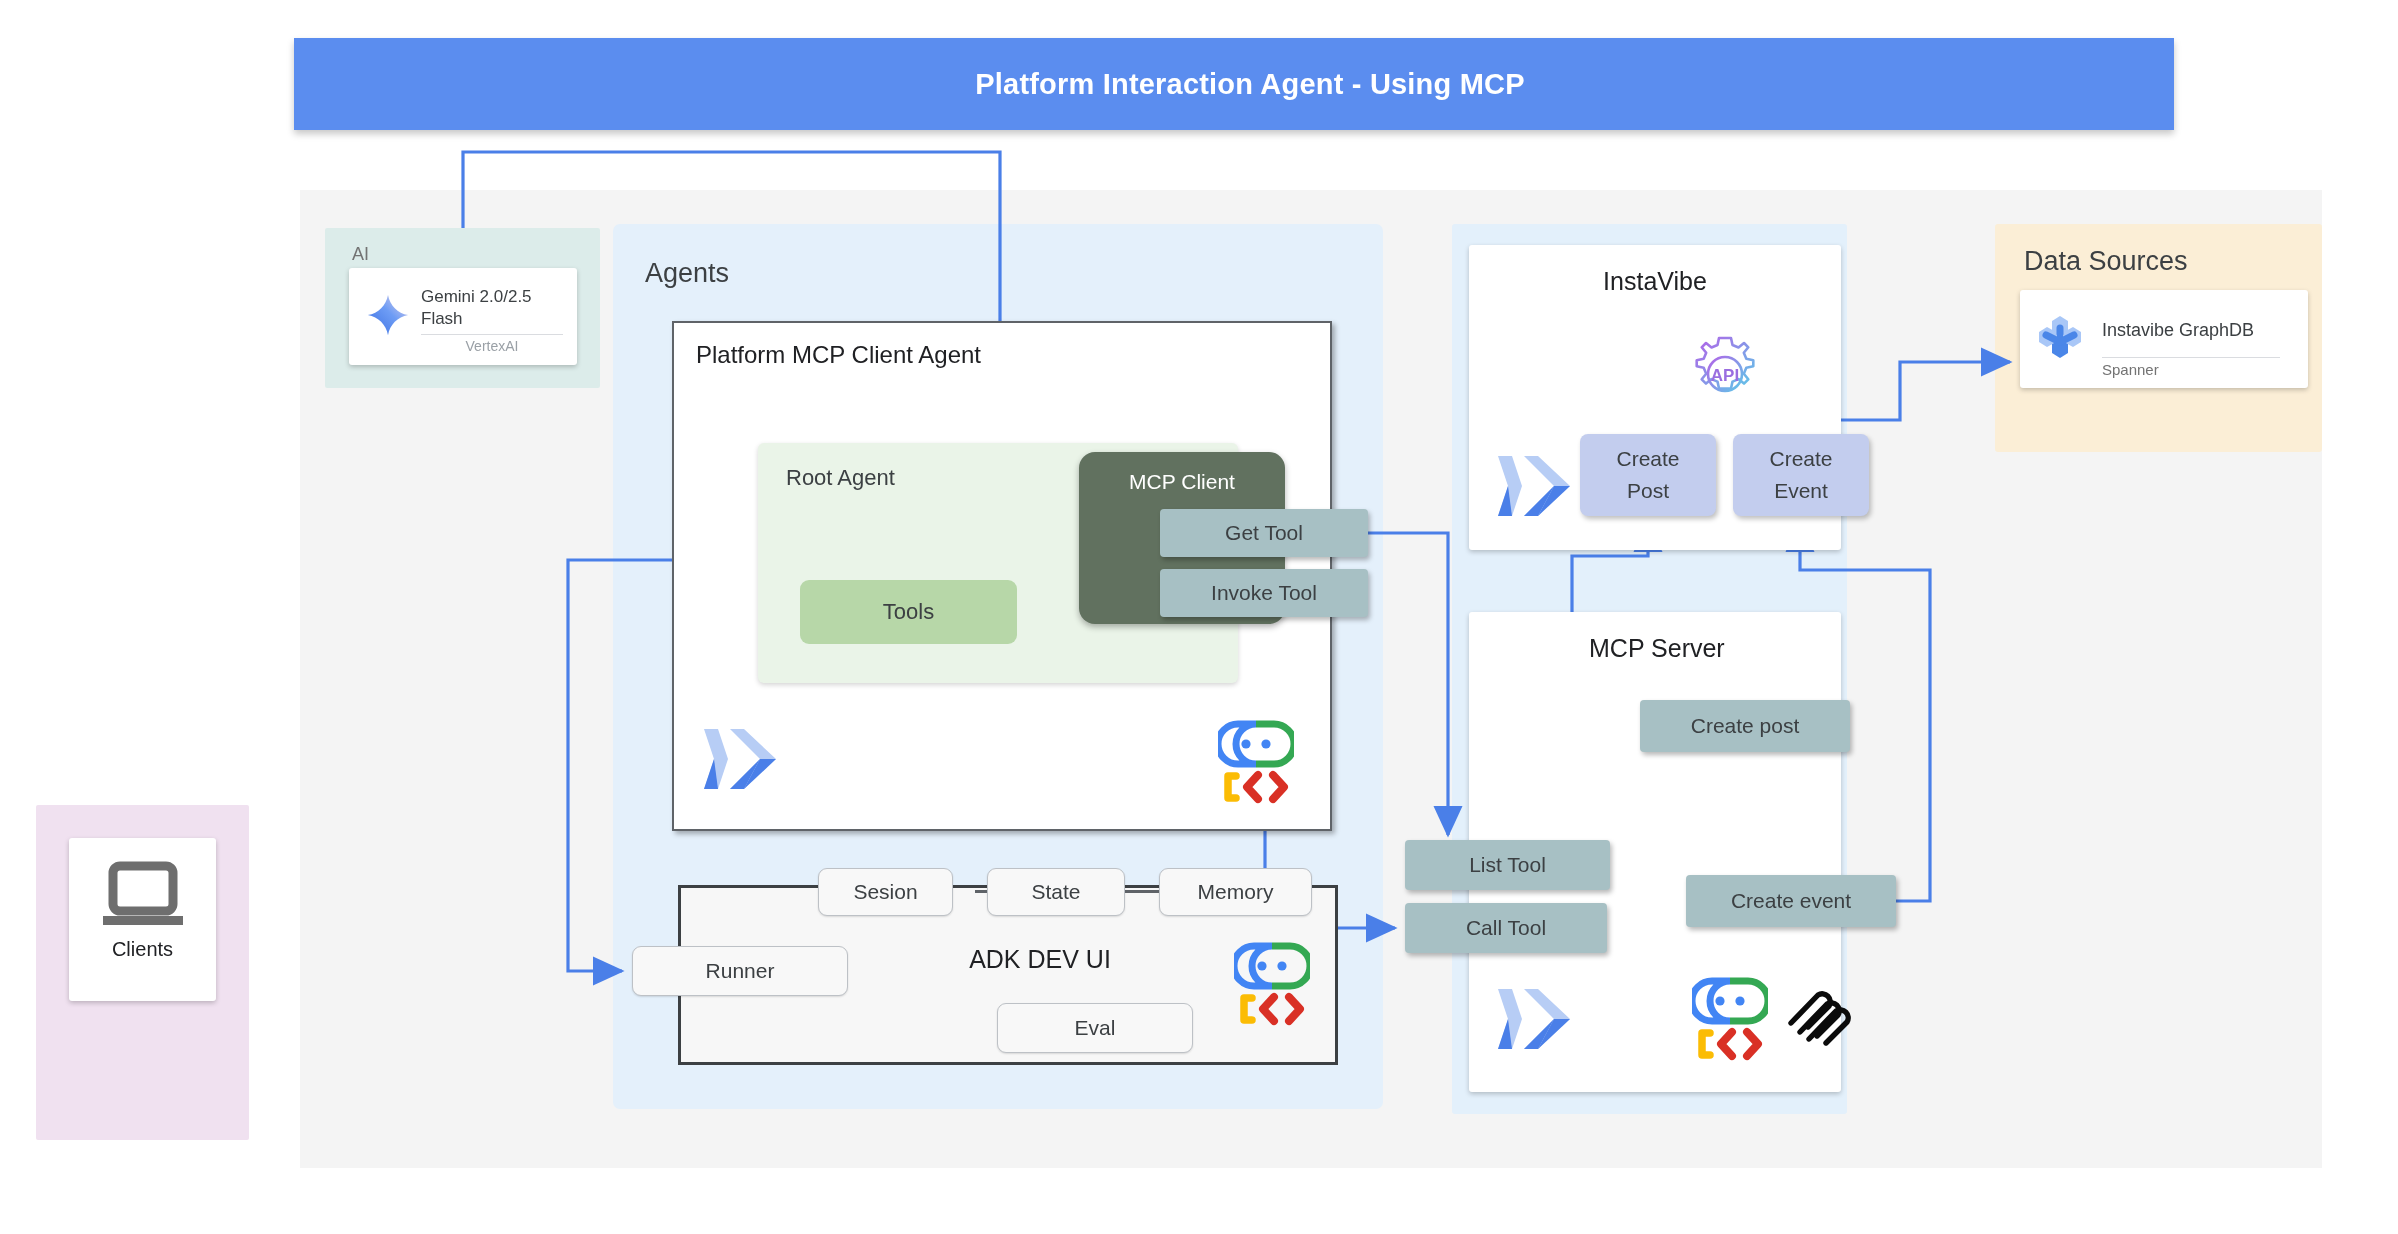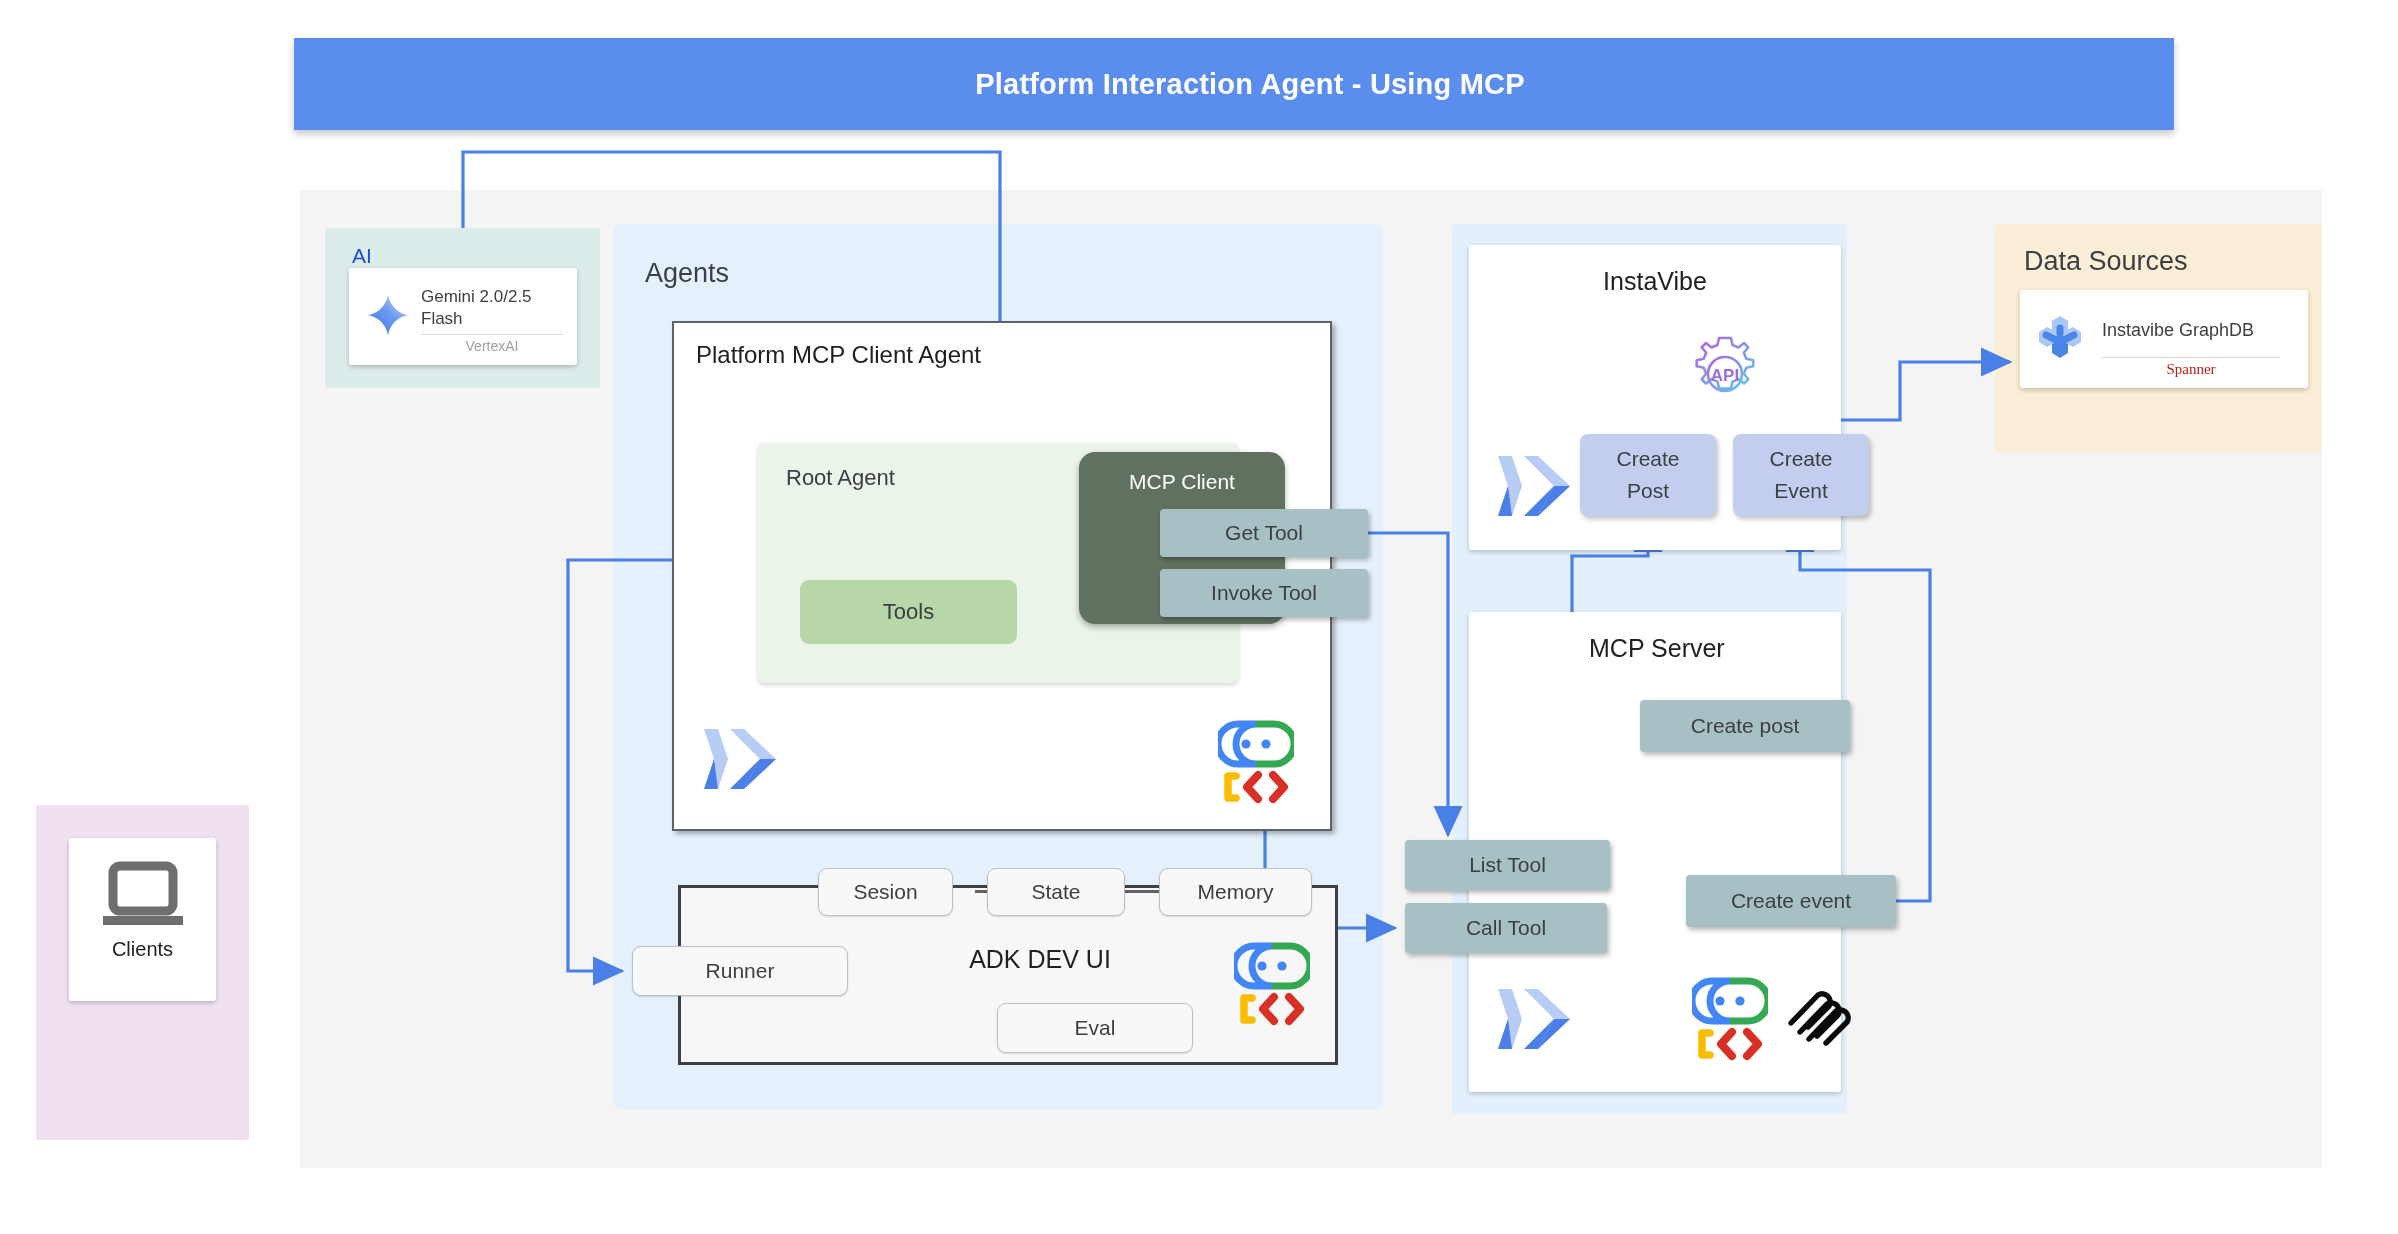--- a/index.html
+++ b/index.html
@@ -22,40 +22,40 @@
   #canvas{left:300px;top:190px;width:2022px;height:978px;background:#f4f4f4;}
 
   
   .group{border-radius:2px;}
   #grp-ai{left:325px;top:228px;width:275px;height:160px;background:#dcecea;}
   #grp-agents{left:613px;top:224px;width:770px;height:885px;background:#e4f0fb;border-radius:7px;}
   #grp-mcp{left:1452px;top:224px;width:395px;height:890px;background:#e3f0fb;border-radius:3px;}
   #grp-ds{left:1995px;top:224px;width:327px;height:228px;background:#fbeed6;border-radius:3px;}
   #grp-clients{left:36px;top:805px;width:213px;height:335px;background:#f0e1f0;border-radius:2px;}
 
-  .group-label{color:#1d4ed8;font-size:21px;}
+  .group-label{color:#737373;font-size:18px;}
   .group-label.big{font-size:27px;color:#3c4043;}
 
   
   .card{background:#ffffff;border-radius:3px;box-shadow:0 2px 5px rgba(0,0,0,.22);}
   .card-hard{background:#ffffff;border:2px solid #5f6368;box-shadow:3px 3px 5px rgba(0,0,0,.30);}
 
   
   #card-gemini{left:349px;top:268px;width:228px;height:97px;}
   #card-gemini .ic{position:absolute;left:16px;top:24px;width:46px;height:46px;}
   #card-gemini .nm{position:absolute;left:72px;top:18px;width:142px;color:#3c4043;font-size:17px;line-height:22px;}
   #card-gemini .rule{position:absolute;left:72px;top:66px;width:142px;height:1px;background:#dadce0;}
   #card-gemini .sub{position:absolute;left:72px;top:70px;width:142px;color:#9aa0a6;font-size:14px;text-align:center;}
 
   
   #card-graphdb{left:2020px;top:290px;width:288px;height:98px;}
   #card-graphdb .ic{position:absolute;left:14px;top:22px;width:52px;height:52px;}
   #card-graphdb .nm{position:absolute;left:82px;top:17px;width:178px;color:#3c4043;font-size:18px;line-height:23px;margin-top:12px;}
   #card-graphdb .rule{position:absolute;left:82px;top:67px;width:178px;height:1px;background:#dadce0;}
-  #card-graphdb .sub{position:absolute;left:82px;top:71px;width:178px;color:#b91c1c;font-size:15px;text-align:center;font-family:Liberation Serif, serif;}
+  #card-graphdb .sub{position:absolute;left:82px;top:71px;width:178px;color:#737373;font-size:15px;text-align:left;}
 
   
   #card-clients{left:69px;top:838px;width:147px;height:163px;}
   #card-clients .ic{position:absolute;left:30px;top:22px;width:88px;height:72px;}
   #card-clients .lb{position:absolute;left:0;top:100px;width:147px;text-align:center;color:#202124;font-size:20px;}
 
   
   #box-pmca{left:672px;top:321px;width:660px;height:510px;}
   #box-pmca .hd{position:absolute;left:22px;top:18px;color:#202124;font-size:24px;}
 

